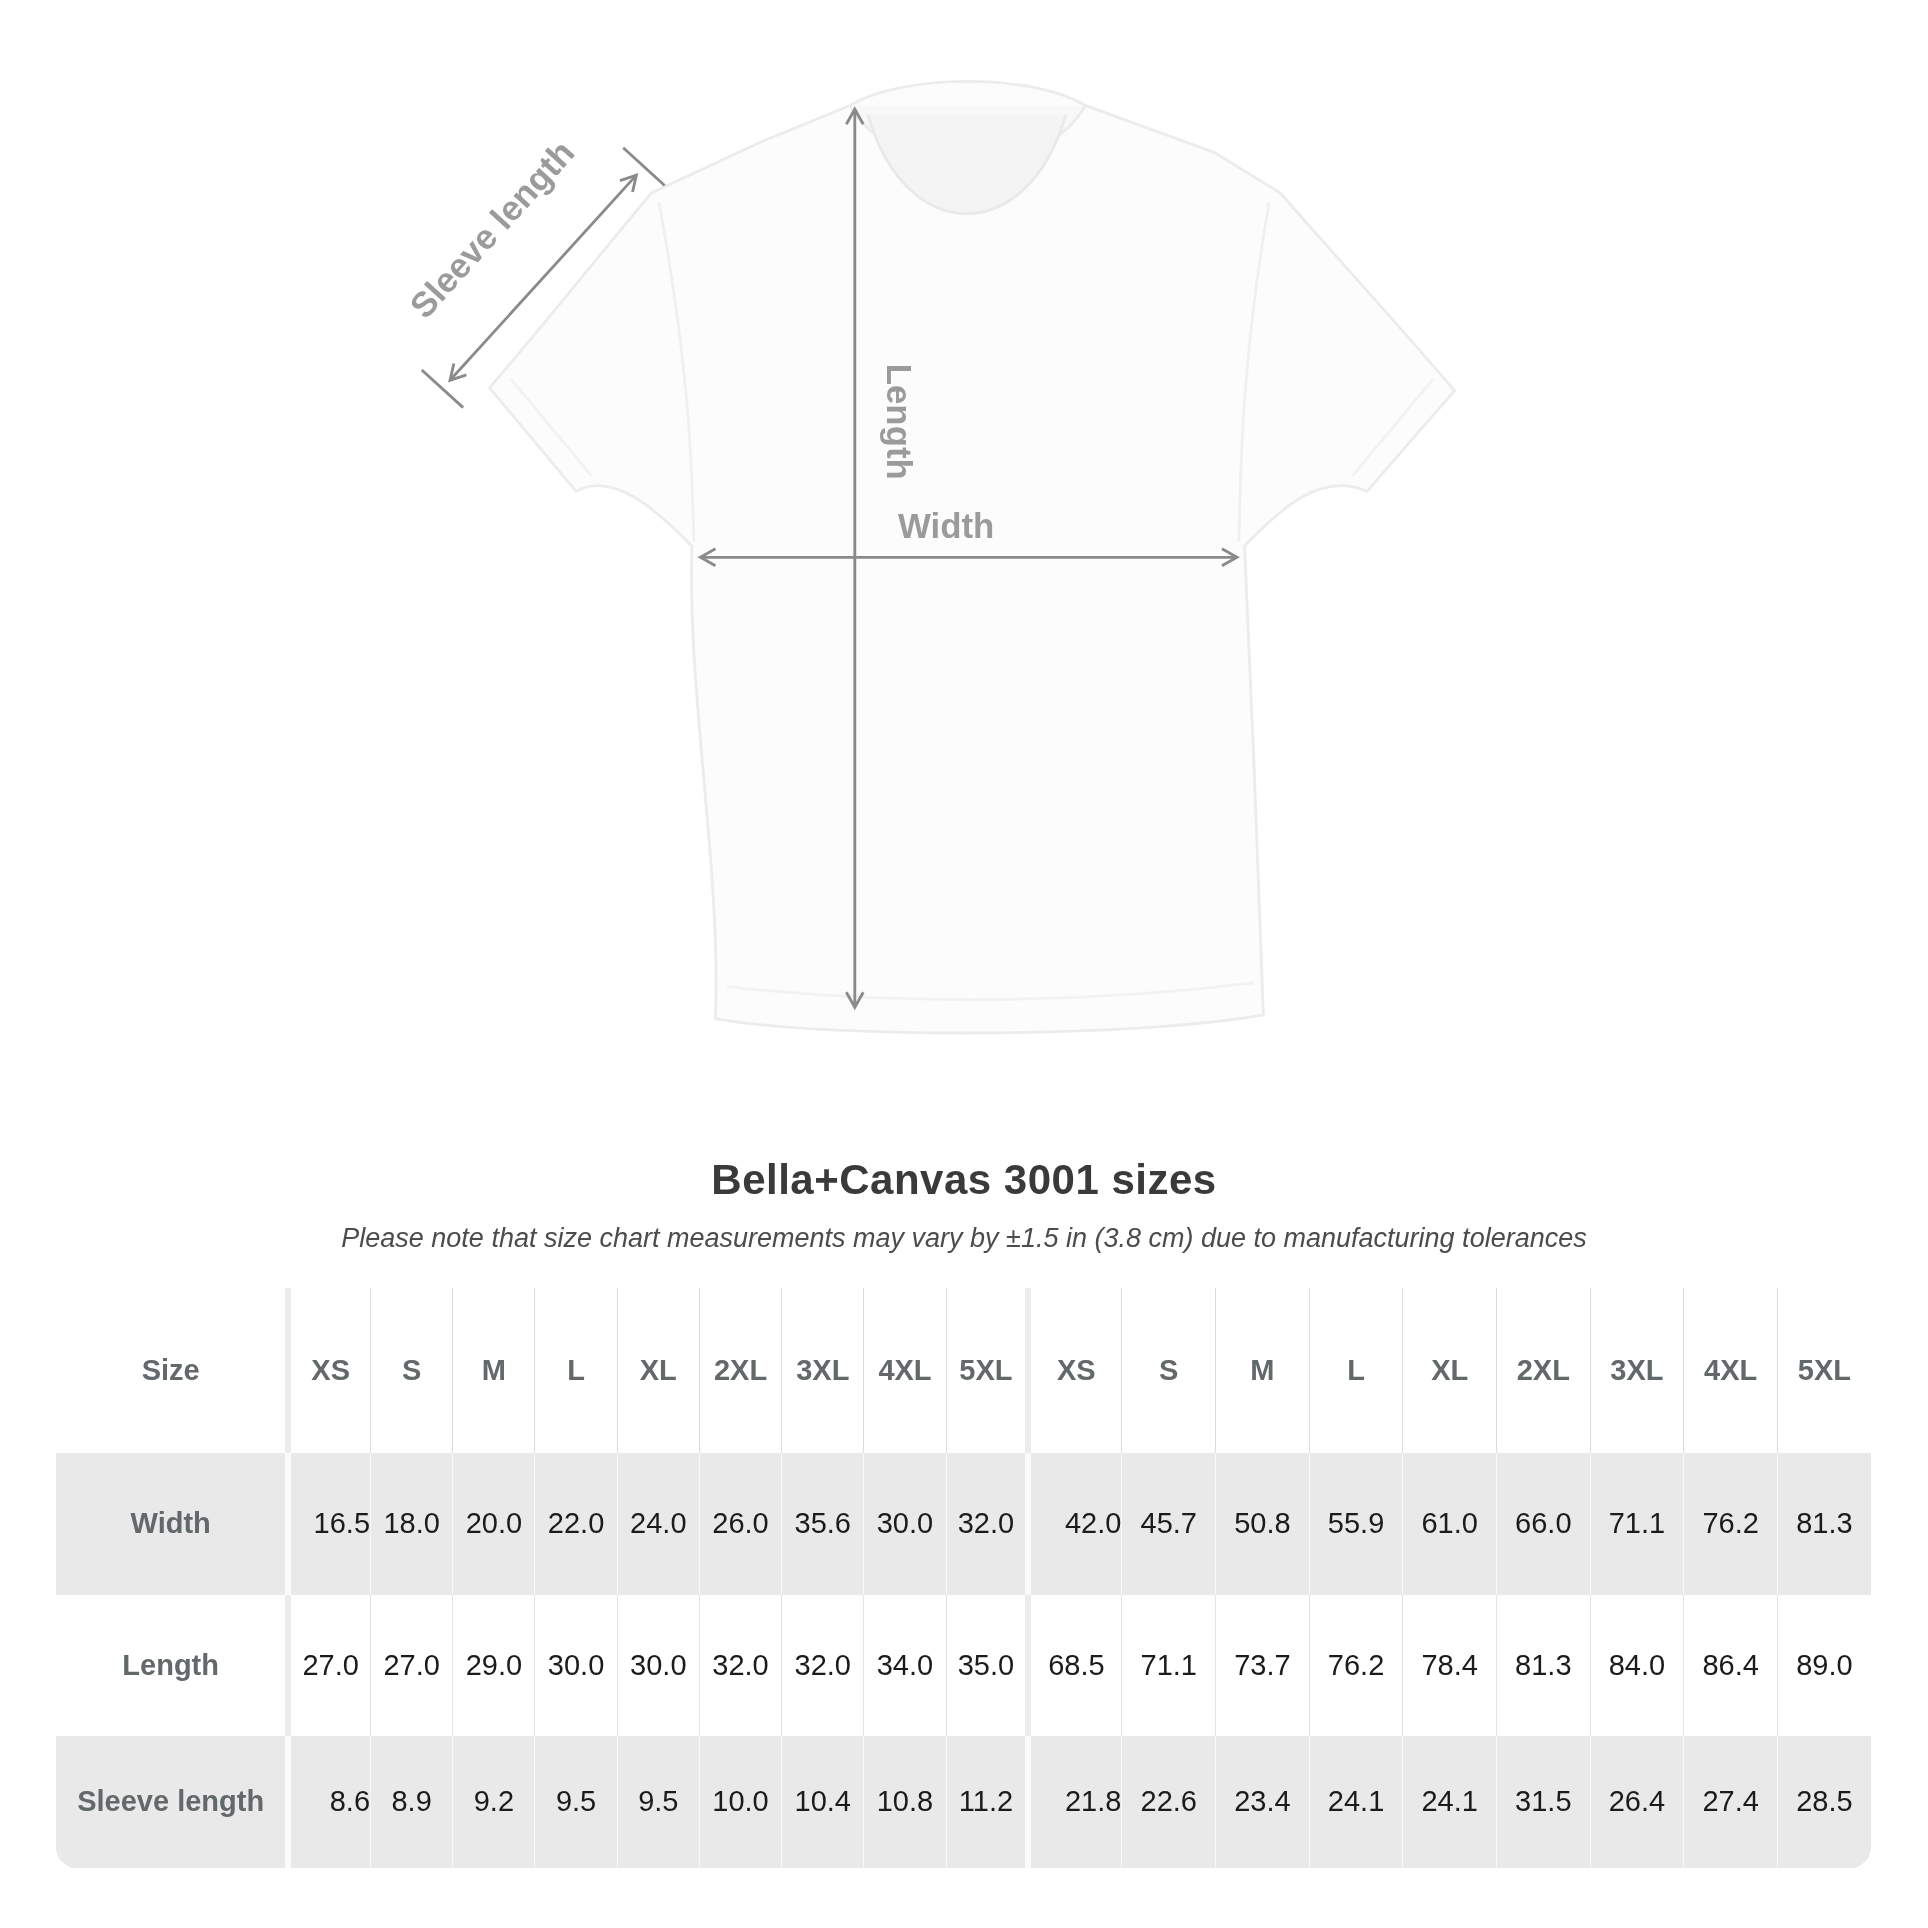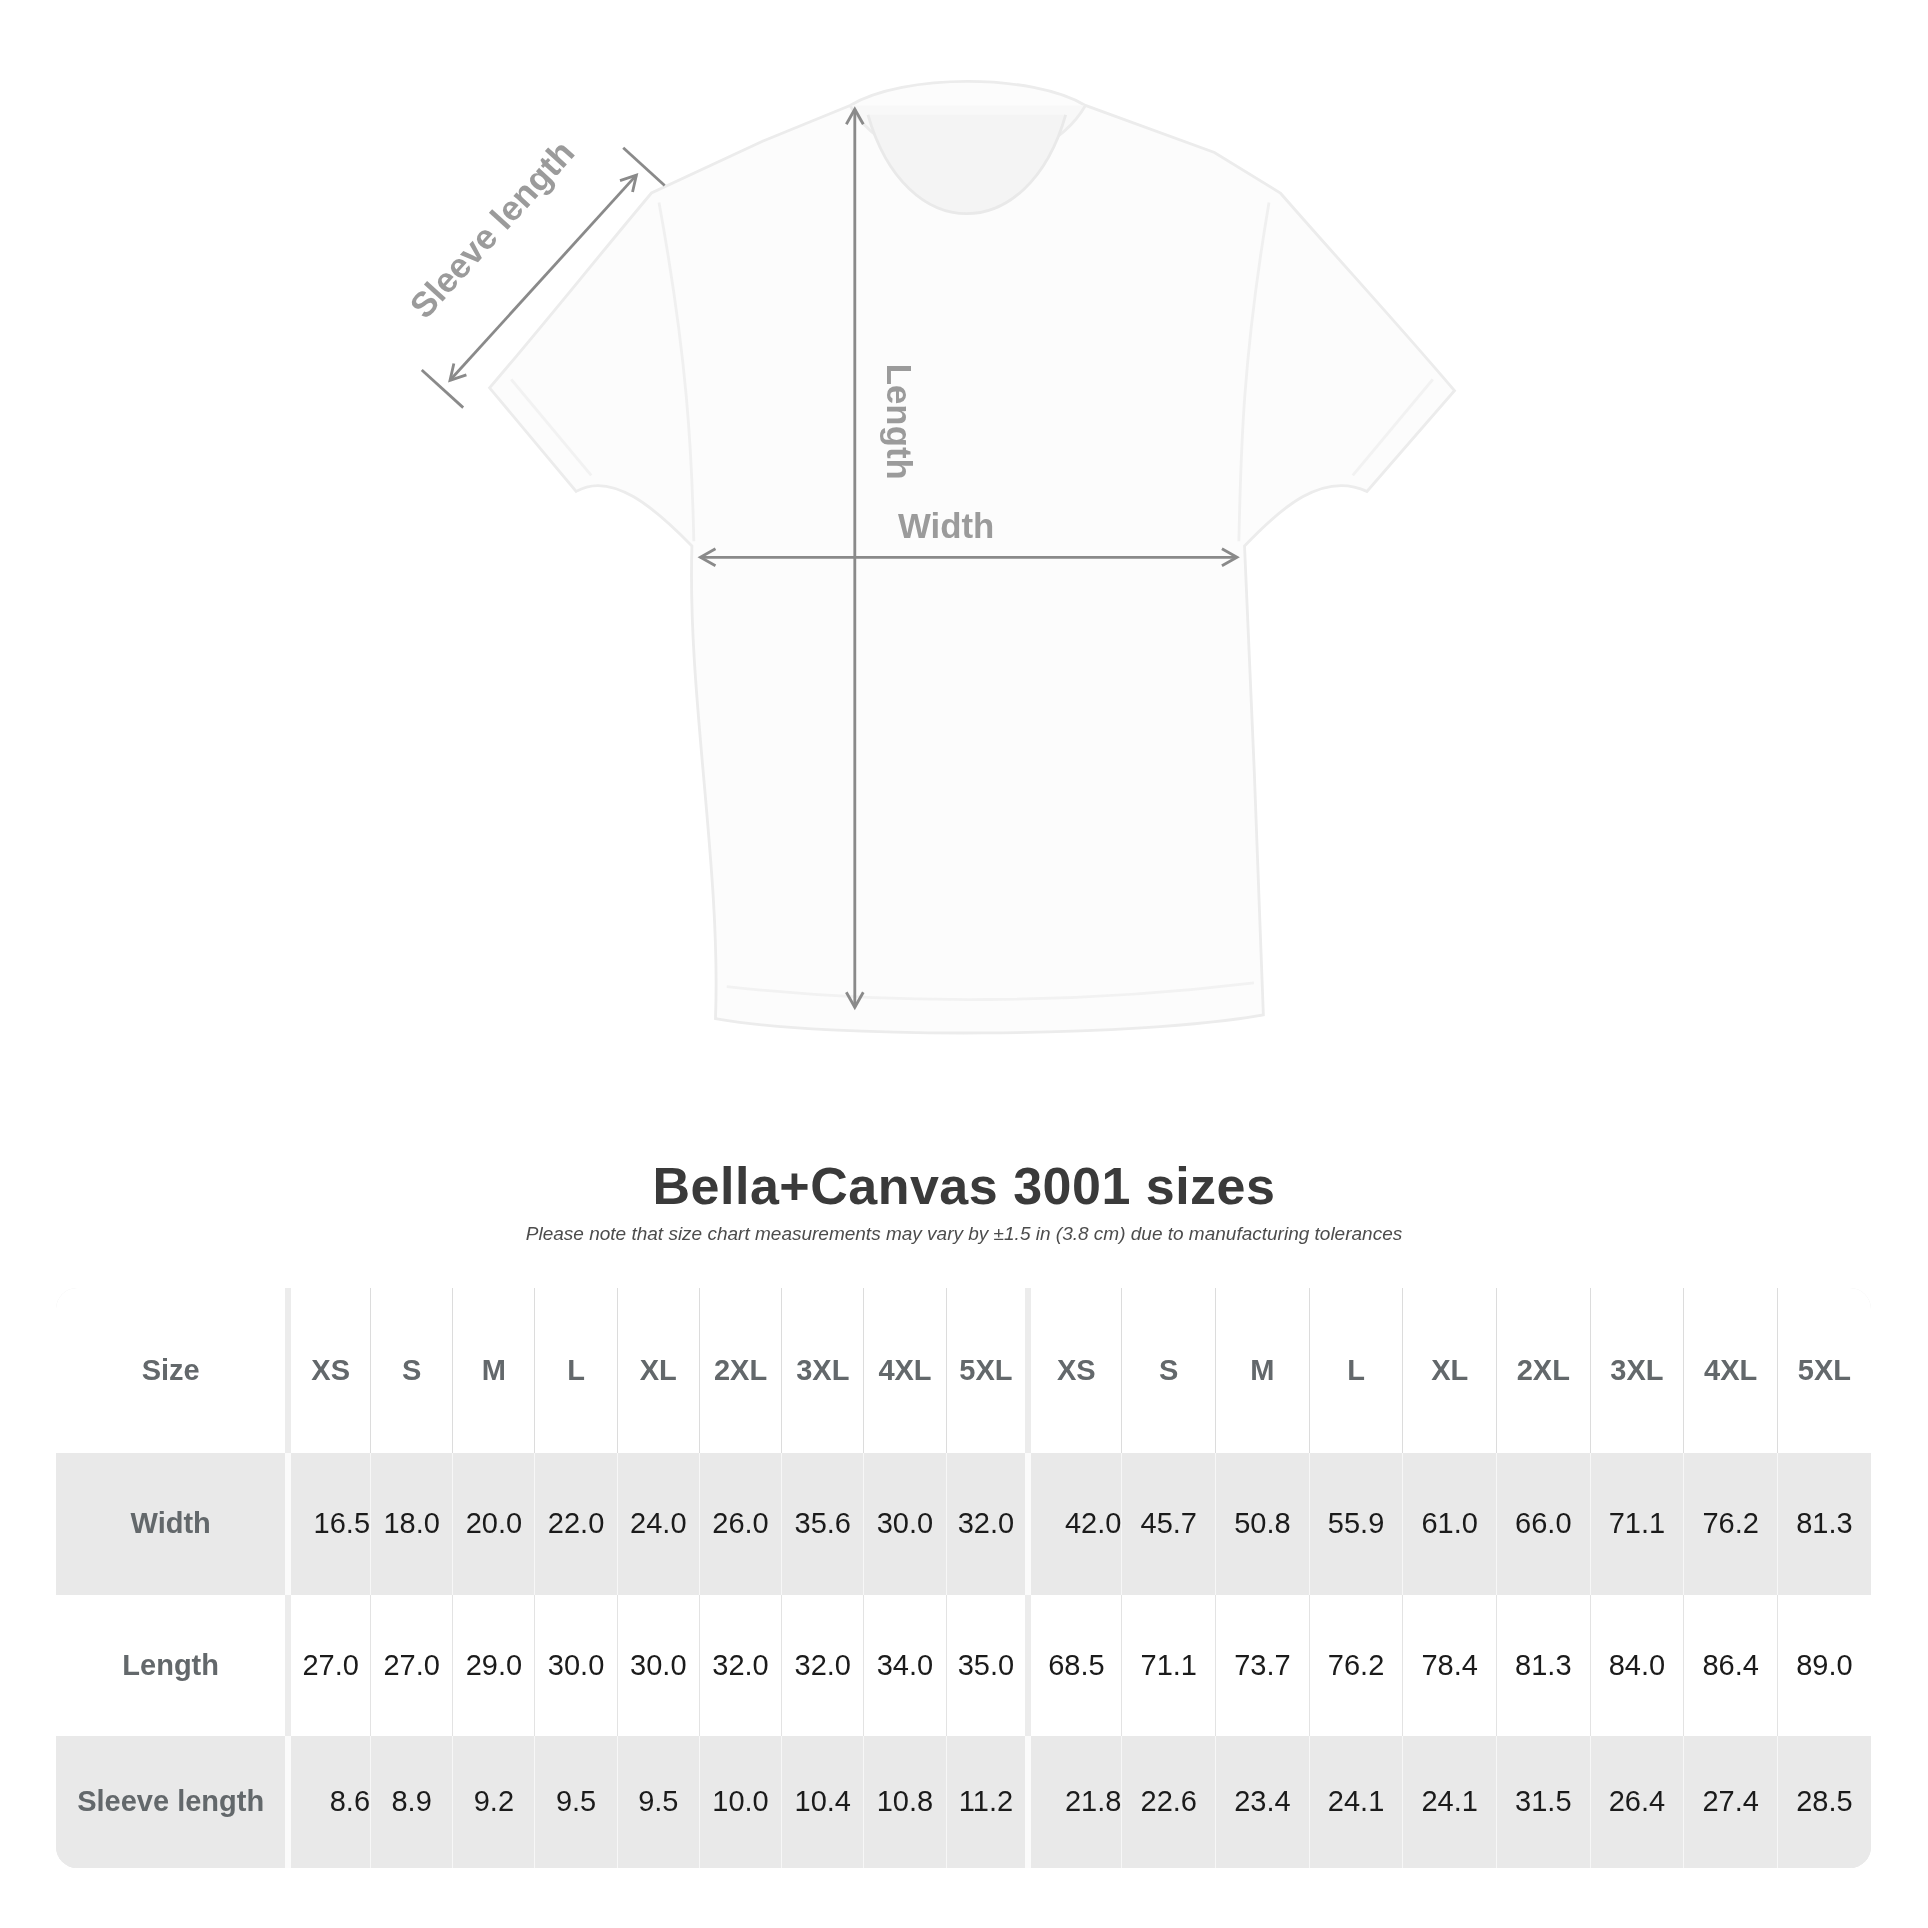--- a/index.html
+++ b/index.html
@@ -4,25 +4,25 @@
 <style>
   html,body { margin:0; padding:0; background:#fff; }
   .page {
     position:relative; width:1928px; height:1928px; background:#ffffff;
     font-family:"Liberation Sans", sans-serif; overflow:hidden;
   }
   svg text { font-family:"Liberation Sans", sans-serif; }
 
   .title {
     position:absolute; top:1156px; left:0; width:100%; text-align:center;
-    font-size:52px; font-weight:bold; color:#3a3a3a; letter-spacing:0.5px;
+    font-size:42px; font-weight:bold; color:#3a3a3a; letter-spacing:0.5px;
   }
   .subtitle {
     position:absolute; top:1223px; left:0; width:100%; text-align:center;
-    font-size:19px; font-style:italic; color:#4c4c4c;
+    font-size:27px; font-style:italic; color:#4c4c4c;
   }
 
   .table-wrap {
     position:absolute; left:56px; top:1288px; width:1815px; height:580px;
     background:#e9e9e9; border-radius:21px; overflow:hidden;
   }
   table.sizes { width:100%; height:100%; border-collapse:collapse; table-layout:fixed; }
   th, td { text-align:center; vertical-align:middle; padding:0; }
 
   tr.unit-row th { height:143px; background:transparent; }

